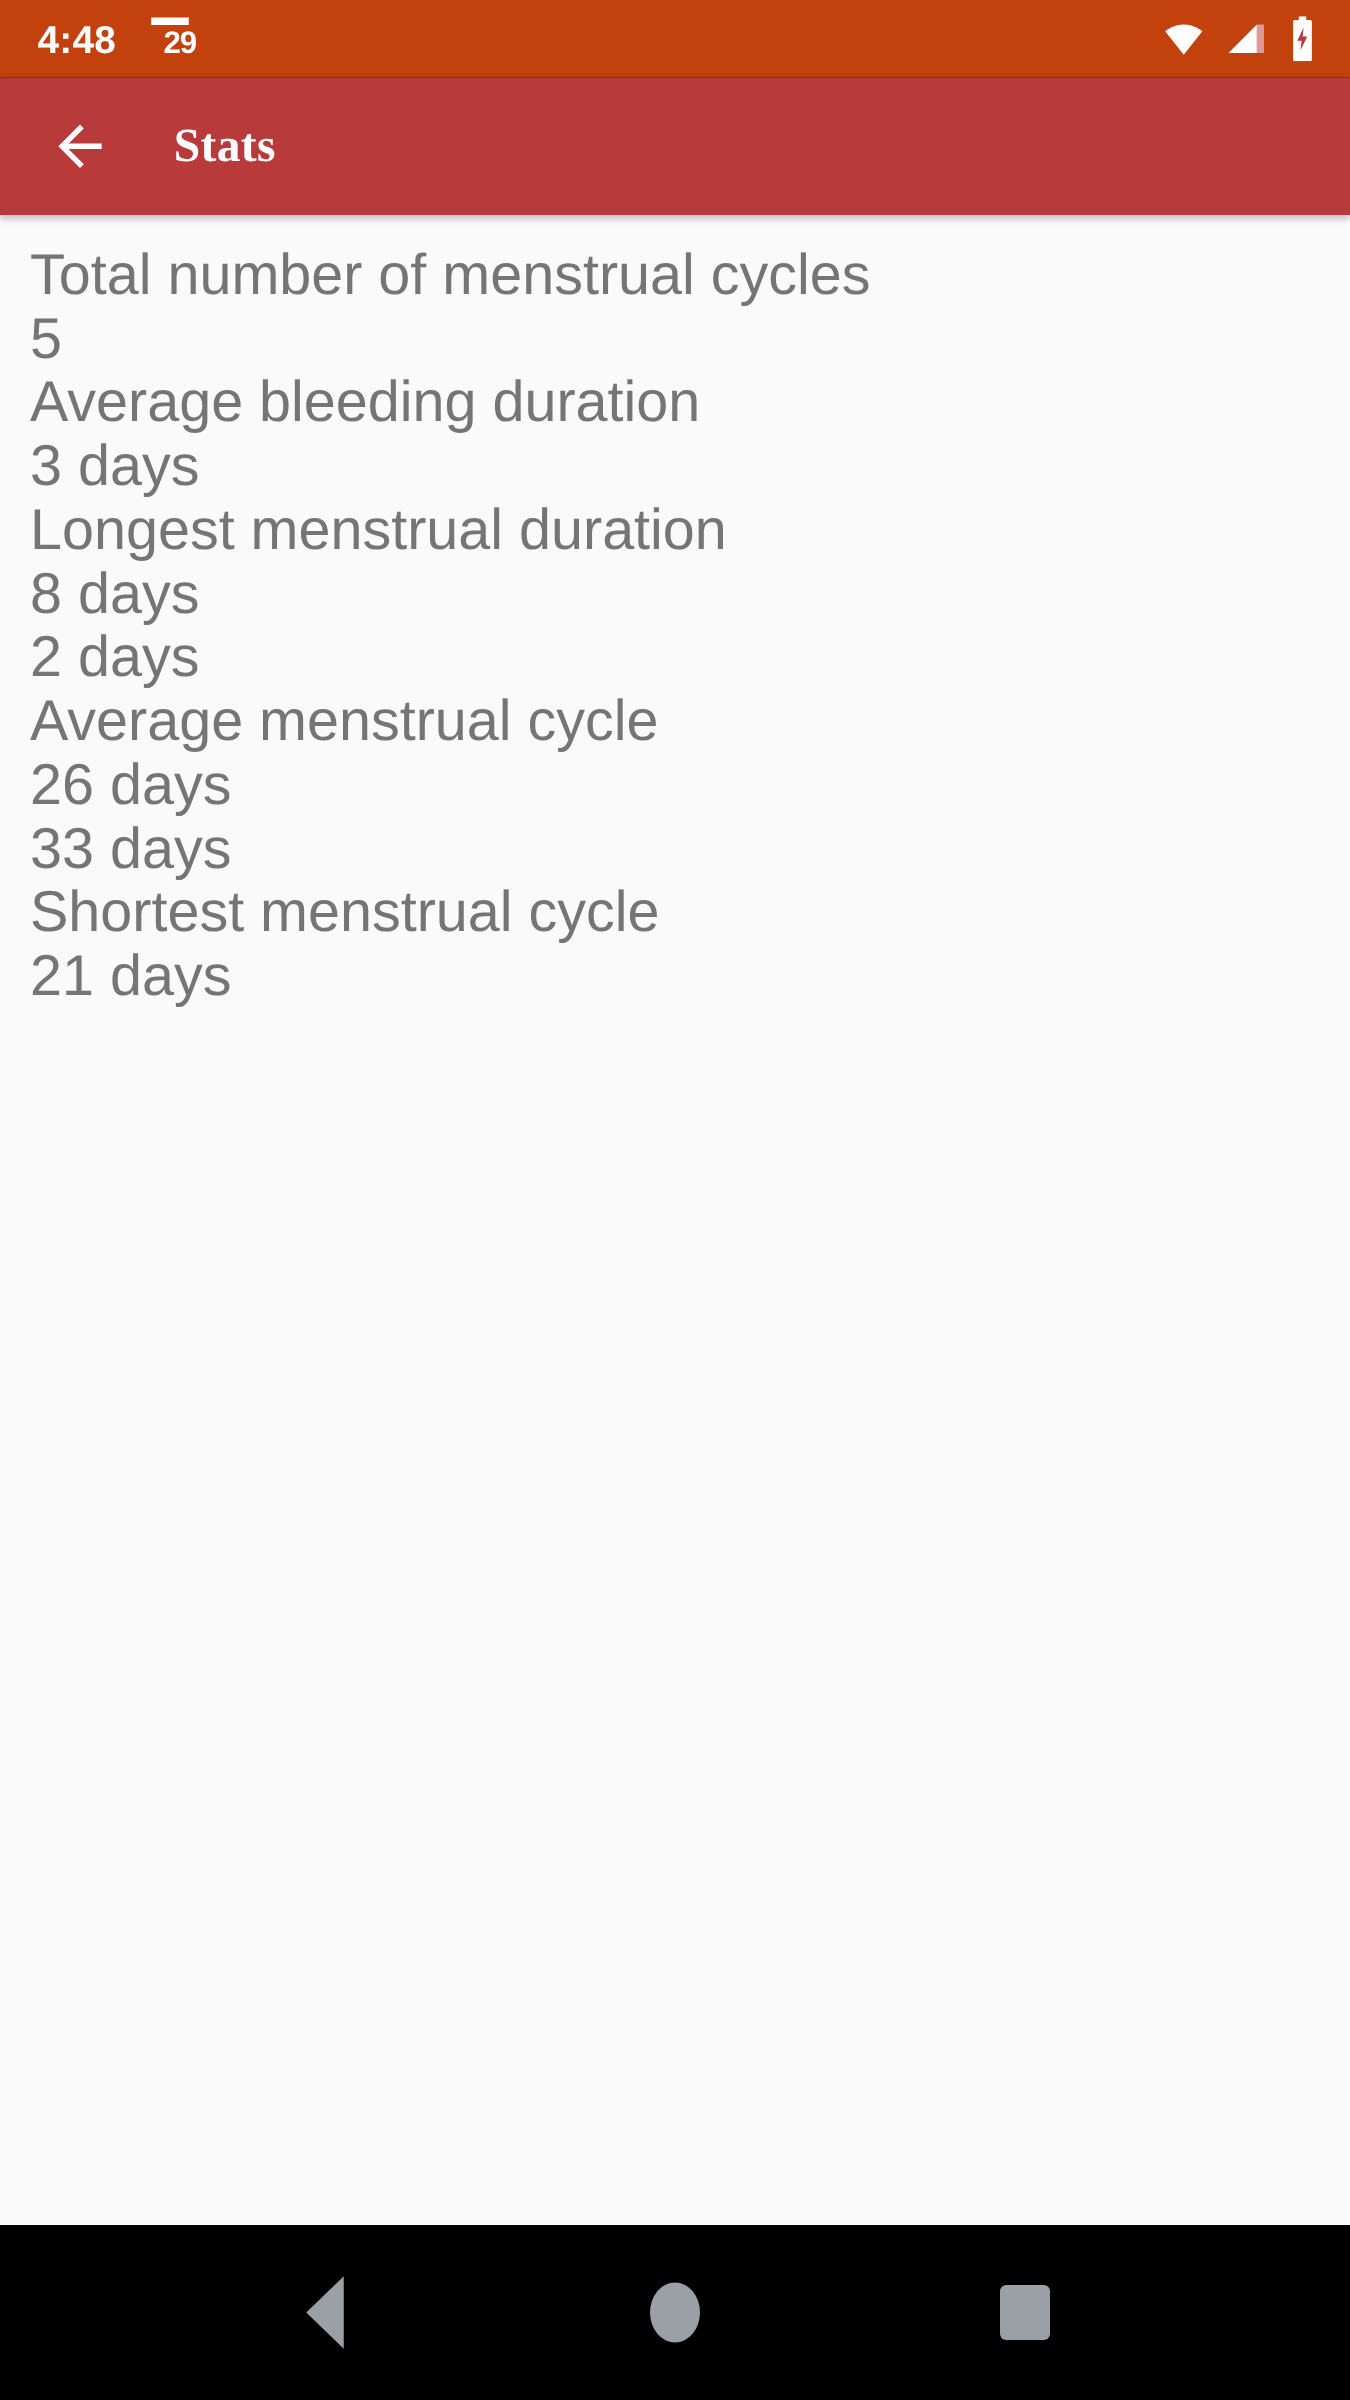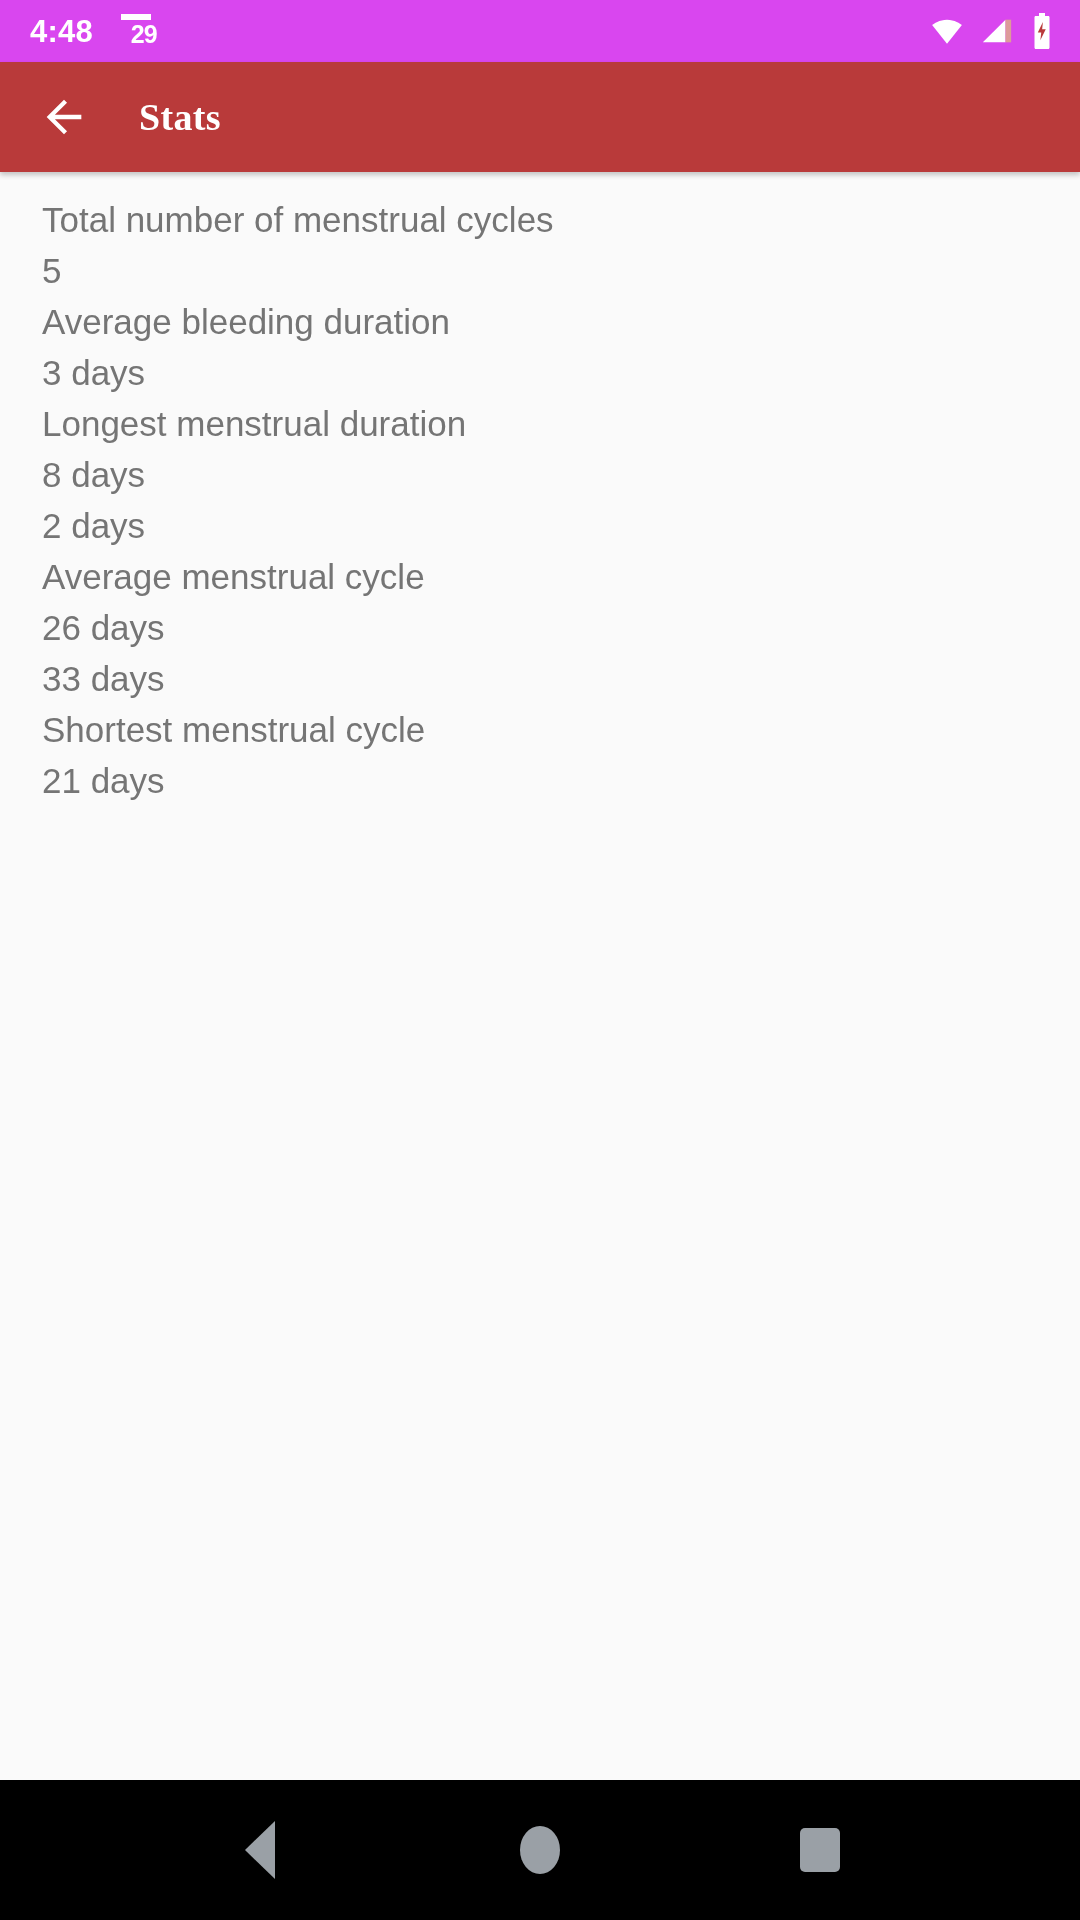--- a/index.html
+++ b/index.html
@@ -6,21 +6,21 @@
   html, body {
     width:1080px; height:1920px;
     background:#000;
     font-family:"Liberation Sans", sans-serif;
     overflow:hidden;
   }
   .screen { position:relative; width:1080px; height:1920px; display:flex; flex-direction:column; }
 
   
   .status-bar {
-    height:62px; background:#d946ef; flex:0 0 62px;
+    height:62px; background:#c2410c; flex:0 0 62px;
     display:flex; align-items:center; padding:0 26px 0 30px;
     color:#fff;
   }
   .status-clock { font-size:31px; font-weight:bold; letter-spacing:.2px; line-height:1; }
   .status-notifs { display:flex; align-items:center; gap:16px; margin-left:26px; }
   .status-right { margin-left:auto; display:flex; align-items:center; gap:16px; }
 
   .notif-cycle { width:34px; height:36px; position:relative; }
   .notif-cycle .bar { position:absolute; top:1px; left:2px; width:30px; height:6px; background:#fff; }
   .notif-cycle .num {
@@ -49,23 +49,23 @@
   
   .content {
     flex:1 1 auto; background:#FAFAFA; overflow:hidden;
     padding-top:22px;
   }
   .stat-list { display:block; }
   .stat-row { display:block; }
   .stat-label, .stat-value {
     display:block;
     color:#757575;
-    font-size:35px;
+    font-size:46px;
     line-height:51px;
-    padding-left:42px;
+    padding-left:24px;
     white-space:nowrap;
   }
 
   
   .nav-bar {
     height:140px; flex:0 0 140px; background:#000;
     display:flex; align-items:center; justify-content:space-around;
     padding:0 120px;
   }
   .nav-btn { width:120px; height:120px; display:flex; align-items:center; justify-content:center; cursor:pointer; }

